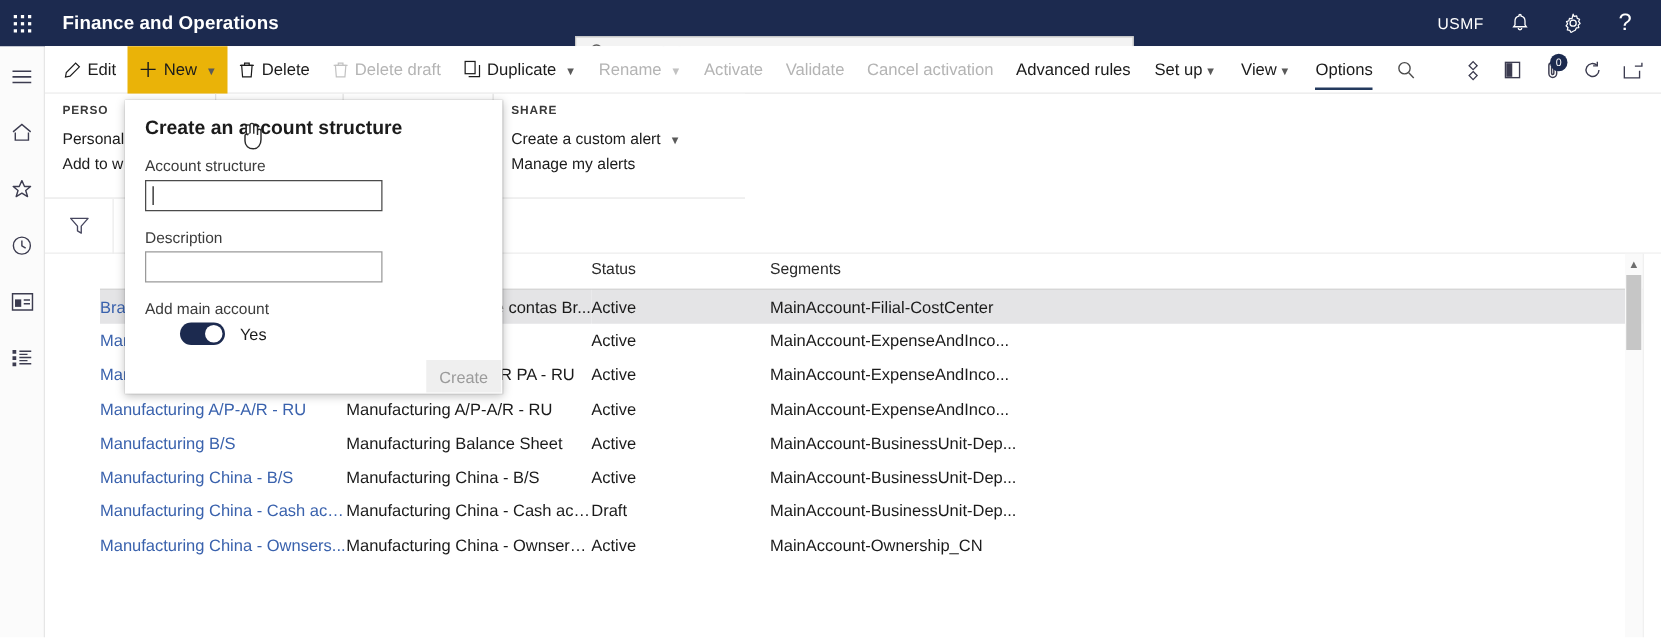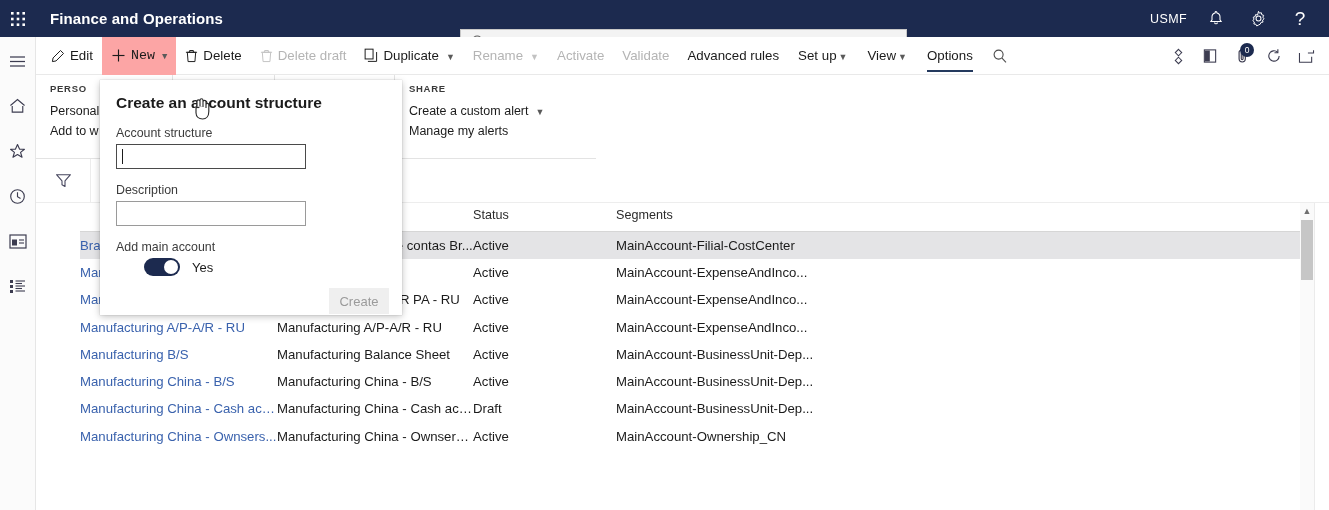--- a/index.html
+++ b/index.html
@@ -48,21 +48,21 @@
   
   .actionpane{
     height:38px; border-bottom:1px solid #e9e9e9; display:flex; align-items:center;
     background:#fff; padding-left:6px; position:relative;
   }
   .apbtn{
     height:38px; display:flex; align-items:center; gap:5px; padding:0 9px;
     font-size:13.3px; color:#1b1b1b; cursor:pointer; white-space:nowrap;
   }
   .apbtn.disabled{ color:#b4b4b4; cursor:default;}
-  .apbtn.hovered{ background:#fca5a5;font-family:Liberation Mono, monospace; }
+  .apbtn.hovered{ background:#eab308; }
   .aptab{
     height:38px; display:flex; align-items:center; padding:0 10px; font-size:13.3px;
     cursor:pointer; position:relative; white-space:nowrap;
   }
   .aptab .lbl{ position:relative; }
   .aptab.active .lbl::after{
     content:""; position:absolute; left:0; right:0; bottom:-9px; height:2.5px; background:#243a5e;
   }
   .chev{ font-size:9px; color:#5a5a5a; margin-left:2px; position:relative; top:1px;}
   .ap-right{ position:absolute; right:8px; top:0; height:38px; display:flex; align-items:center; gap:2px;}
@@ -127,21 +127,21 @@
   }
   .fld-input.soft{ border:1px solid #9a9a9a; }
   .caret{ width:1px; height:15px; background:#1b1b1b; animation:bl 1s steps(1) infinite;}
   @keyframes bl{ 50%{ opacity:0; } }
   .toggle-row{ display:flex; align-items:center; gap:12px; margin-top:2px;padding-left:28px;}
   .toggle{
     width:36px; height:18px; border-radius:9px; background:#1c2a4f; position:relative; cursor:pointer;
   }
   .toggle .knob{ position:absolute; right:2px; top:2px; width:14px; height:14px; border-radius:50%; background:#fff;}
   .toggle-lbl{ font-size:13px; color:#1b1b1b;}
-  .dlg-actions{ position:absolute; right:12px; bottom:0; width:100%; display:flex; justify-content:flex-end; padding:0 0 0 15px;}
+  .dlg-actions{ position:absolute; right:0; bottom:0; width:100%; display:flex; justify-content:flex-end; padding:0 0 0 15px;}
   .btn-create{
     width:60px; height:26px; background:#efefef; color:#9b9b9b; border:none;
     font-size:13px; font-family:inherit; display:flex; align-items:center; justify-content:center;
     margin-right:1px; margin-bottom:1px; cursor:default;
   }
 
   
   .cursor{ position:absolute; left:155px; top:60px; z-index:60; pointer-events:none;}
 </style>
 </head>
@@ -302,20 +302,23 @@
       <div class="apbtn disabled">
         <span>Rename</span>
         <span class="chev" style="color:#c2c2c2">▼</span>
       </div>
       <div class="apbtn disabled">
         <span>Activate</span>
       </div>
       <div class="apbtn disabled">
         <span>Validate</span>
       </div>
+      <div class="apbtn disabled">
+        <span>Cancel activation</span>
+      </div>
       <div class="apbtn">
         <span>Advanced rules</span>
       </div>
 
       <div class="aptab">
         <span class="lbl">Set up</span>
         <span class="chev">▼</span>
       </div>
       <div class="aptab">
         <span class="lbl">View</span>

